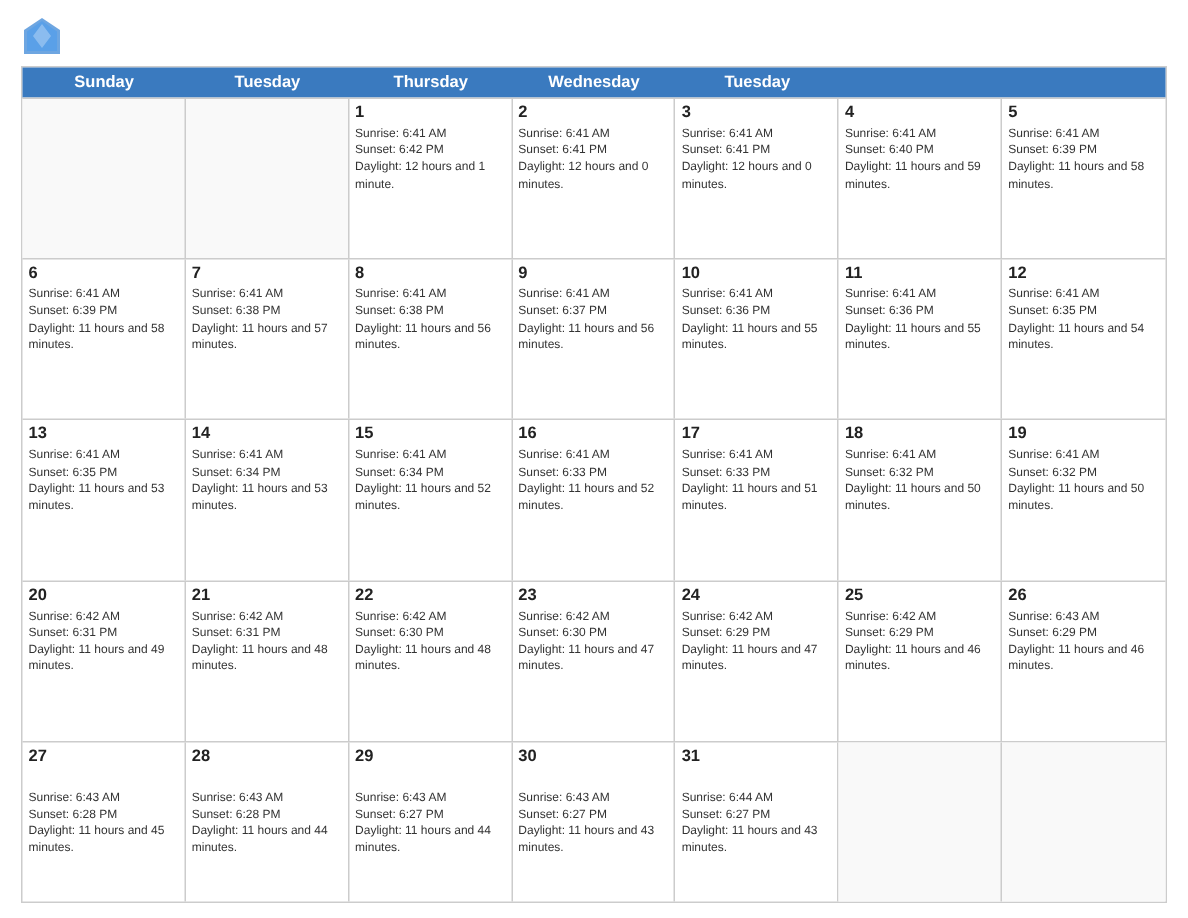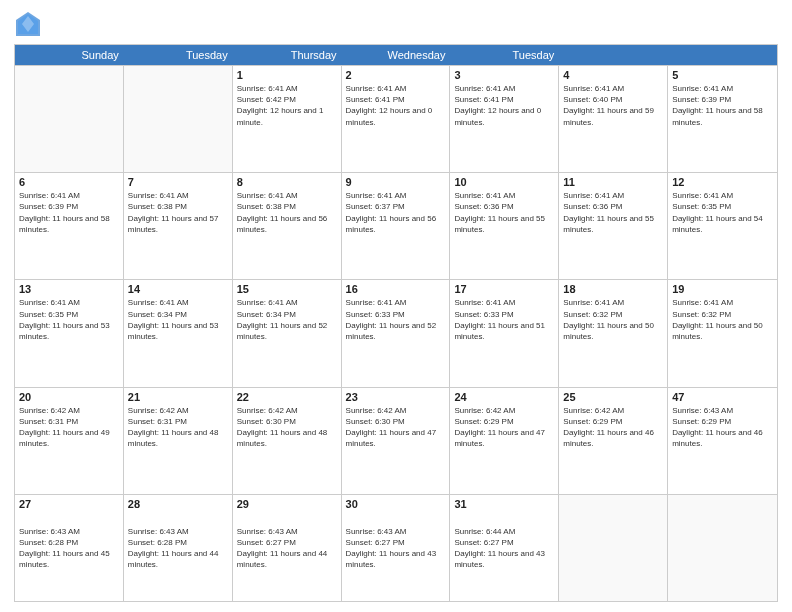--- a/index.html
+++ b/index.html
@@ -56,23 +56,23 @@
       border: 1px solid #ccc;
     }
     .cal-header-row {
       display: grid;
       grid-template-columns: repeat(7, 1fr);
       background: #3a7abf;
     }
     .cal-header-cell {
       color: #fff;
       font-size: 11px;
-      font-weight: normal;
+      font-weight: bold;
       padding: 4px 5px;
-      text-align: right;
+      text-align: center;
     }
     .cal-body {
       display: flex;
       flex-direction: column;
       flex: 1;
     }
     .cal-row {
       display: grid;
       grid-template-columns: repeat(7, 1fr);
       flex: 1;
@@ -244,21 +244,21 @@
           </div>
           <div class="cal-cell">
             <div class="day-num">24</div>
             <div class="day-info">Sunrise: 6:42 AM<br>Sunset: 6:29 PM<br>Daylight: 11 hours and 47 minutes.</div>
           </div>
           <div class="cal-cell">
             <div class="day-num">25</div>
             <div class="day-info">Sunrise: 6:42 AM<br>Sunset: 6:29 PM<br>Daylight: 11 hours and 46 minutes.</div>
           </div>
           <div class="cal-cell">
-            <div class="day-num">47</div>
+            <div class="day-num">26</div>
             <div class="day-info">Sunrise: 6:43 AM<br>Sunset: 6:29 PM<br>Daylight: 11 hours and 46 minutes.</div>
           </div>
         </div>
         <div class="cal-row">
           <div class="cal-cell">
             <div class="day-num">27</div>
             <div class="day-info">Sunrise: 6:43 AM<br>Sunset: 6:28 PM<br>Daylight: 11 hours and 45 minutes.</div>
           </div>
           <div class="cal-cell">
             <div class="day-num">28</div>

